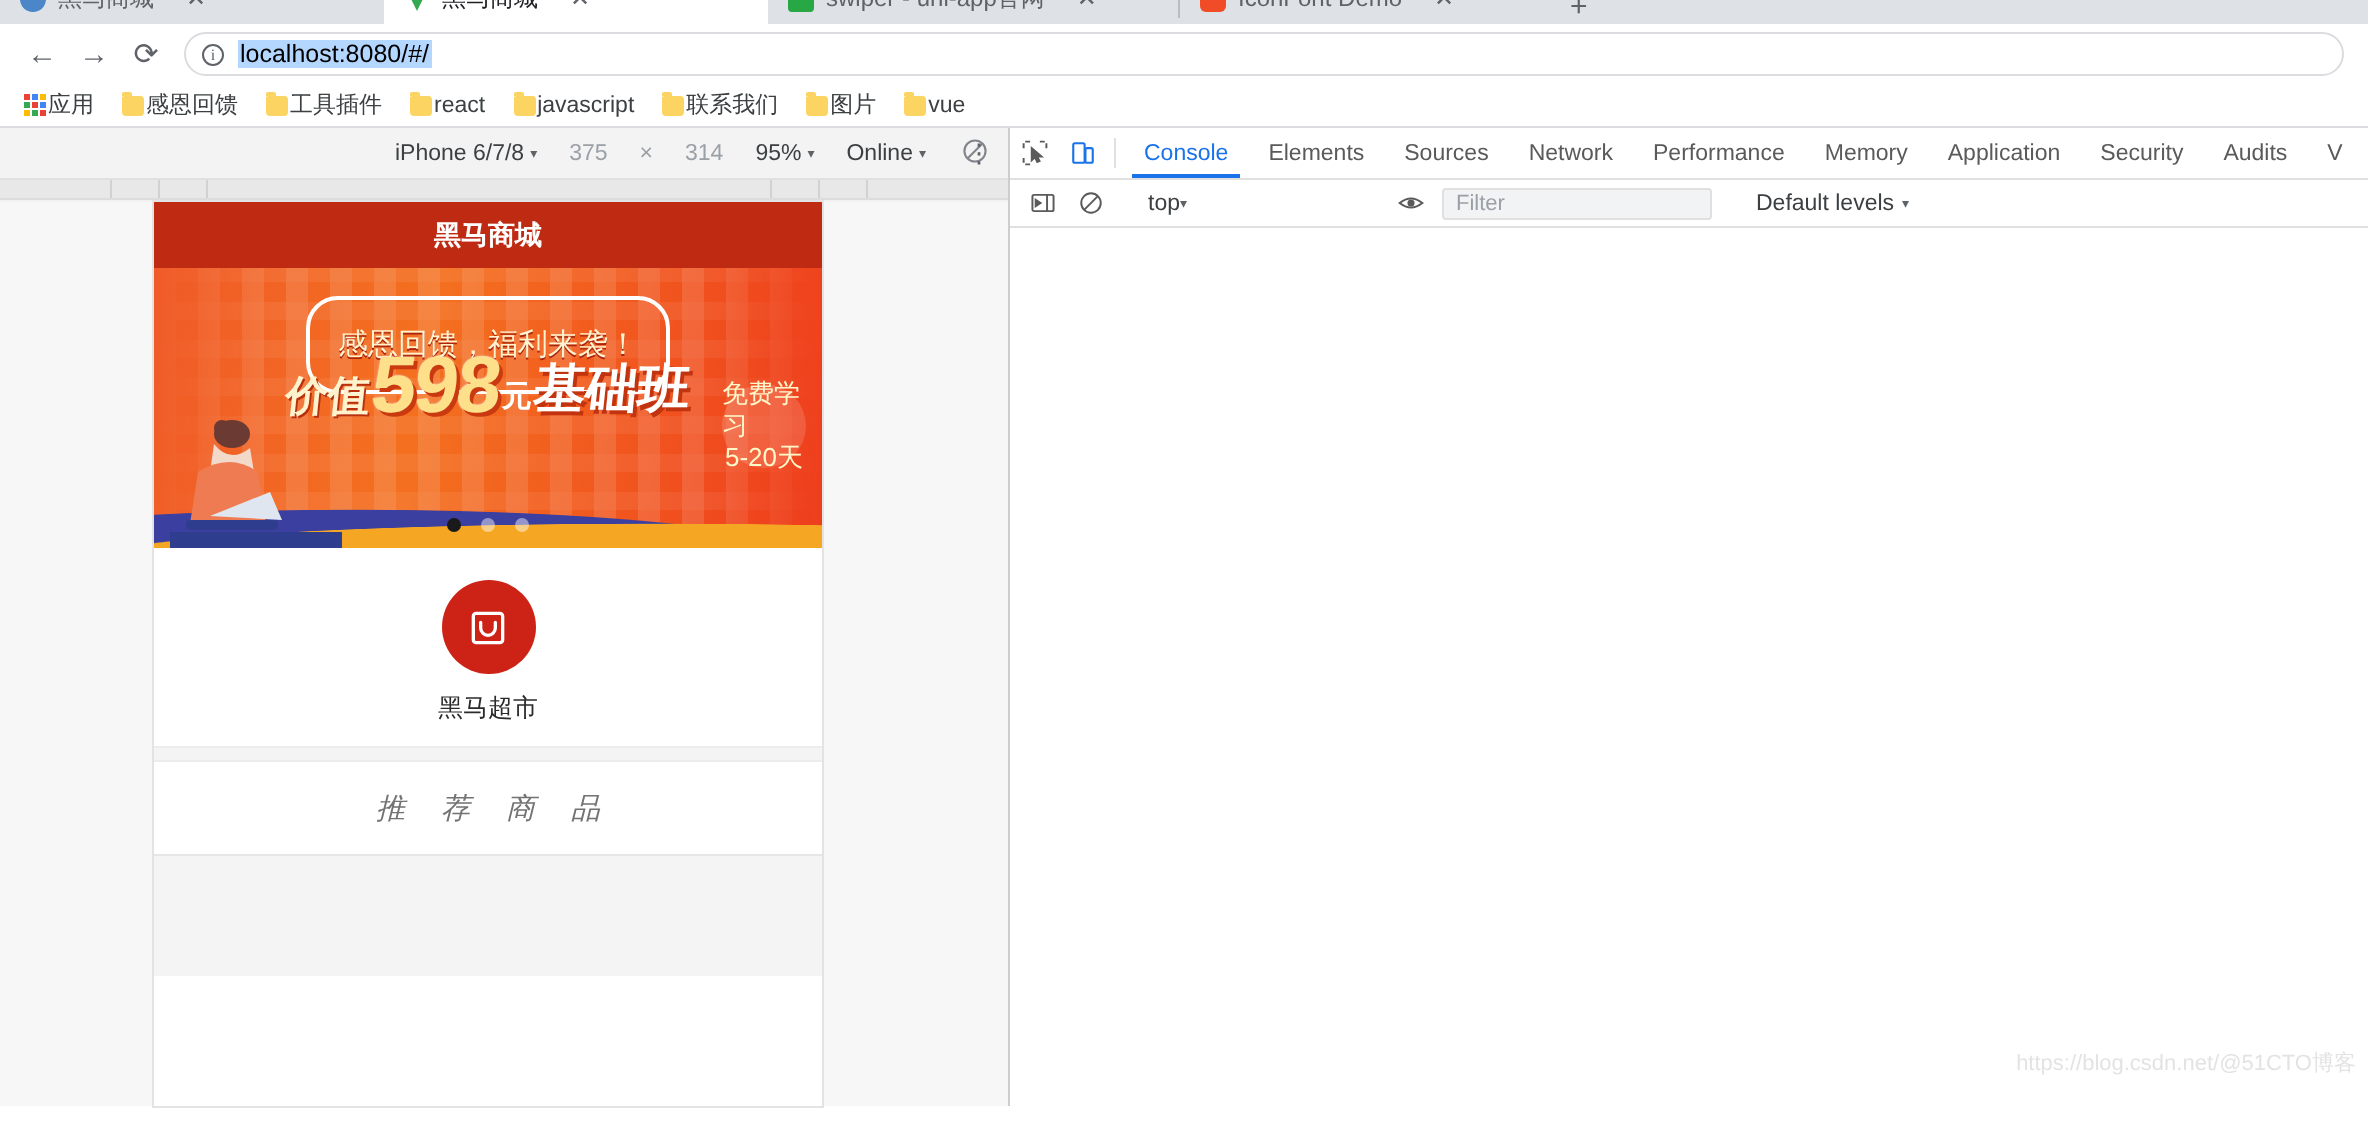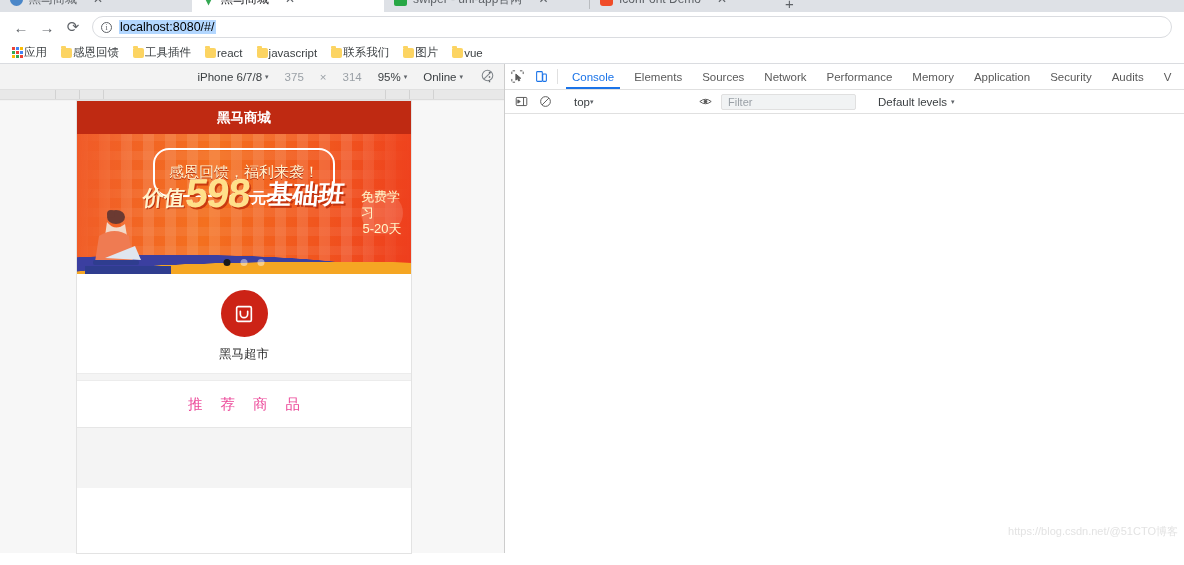--- a/index.html
+++ b/index.html
@@ -151,22 +151,22 @@
   .dot.on{background:#1a1a1a;}
 
   
   .iconnav { display:flex; padding:16px 0 10px; background:#fff; }
   .nav-cell { flex:1; display:flex; flex-direction:column; align-items:center; gap:9px; }
   .nav-circle { width:47px; height:47px; border-radius:50%; background:#cc2316;
                 display:flex; align-items:center; justify-content:center; }
   .nav-label { font-size:12.5px; color:#2b2b2b;font-family:Liberation Serif, serif; }
 
   .divider-strip { height:8px; background:#f4f4f4; border-top:1px solid #ececec; border-bottom:1px solid #ececec;}
-  .rec-title { text-align:center; padding:14px 0 13px; color:#ec4899; font-size:14.5px;
-               letter-spacing:7px; text-indent:7px; }
+  .rec-title { text-align:center; padding:14px 0 13px; color:#737373; font-size:14.5px;
+               letter-spacing:7px; text-indent:7px;font-style:italic; }
   .rec-rule { height:1px; background:#e6e6e6; }
   .rec-body { height:60px; background:#f4f4f4; }
   .phone-blank { background:#fff; flex:1; }
 
   
   .dt-tabs { height:26px; border-bottom:1px solid #e0e0e0; display:flex; align-items:stretch;
              font-size:11.5px; color:#5a5a5a; background:#fff; }
   .dt-iconbtn { width:24px; display:flex; align-items:center; justify-content:center; }
   .dt-vsep { width:1px; background:#e0e0e0; margin:5px 4px; }
   .dt-tab { padding:0 10px; display:flex; align-items:center; position:relative; white-space:nowrap; }

